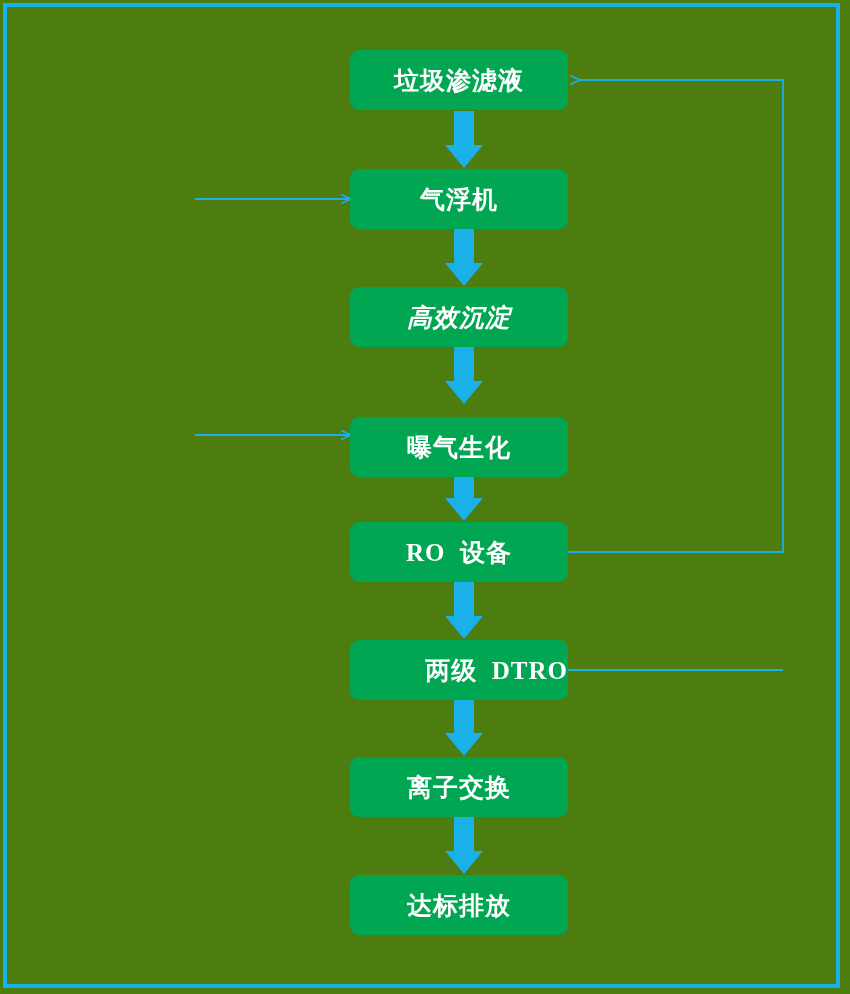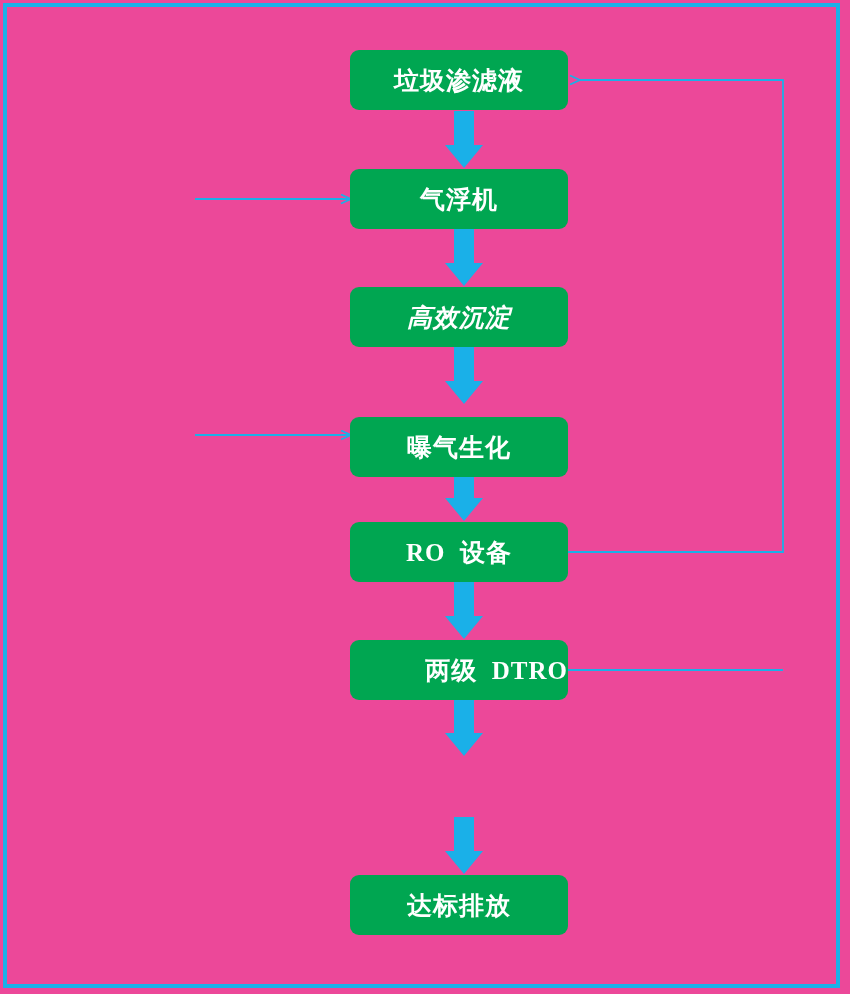--- a/index.html
+++ b/index.html
@@ -12,21 +12,21 @@
     width: 850px;
     height: 994px;
     overflow: hidden;
     font-family: "Liberation Serif", "DejaVu Serif", serif;
   }
 
   #canvas {
     position: relative;
     width: 850px;
     height: 994px;
-    background: #ec4899;
+    background: #4d7c0f;
   }
 
   
   #page-frame {
     position: absolute;
     left: 3px;
     top: 3px;
     width: 837px;
     height: 985px;
     border: 4px solid #1AB0E8;
@@ -178,18 +178,21 @@
   </div>
 
   <div class="node" style="top:522px;">
     <span class="node-label">RO  设备</span>
   </div>
 
   <div class="node" style="top:640px;justify-content:flex-end;">
     <span class="node-label">两级  DTRO</span>
   </div>
 
+  <div class="node" style="top:757px;">
+    <span class="node-label">离子交换</span>
+  </div>
 
   <div class="node" style="top:875px;">
     <span class="node-label">达标排放</span>
   </div>
 
 </div>
 
 </body></html>

